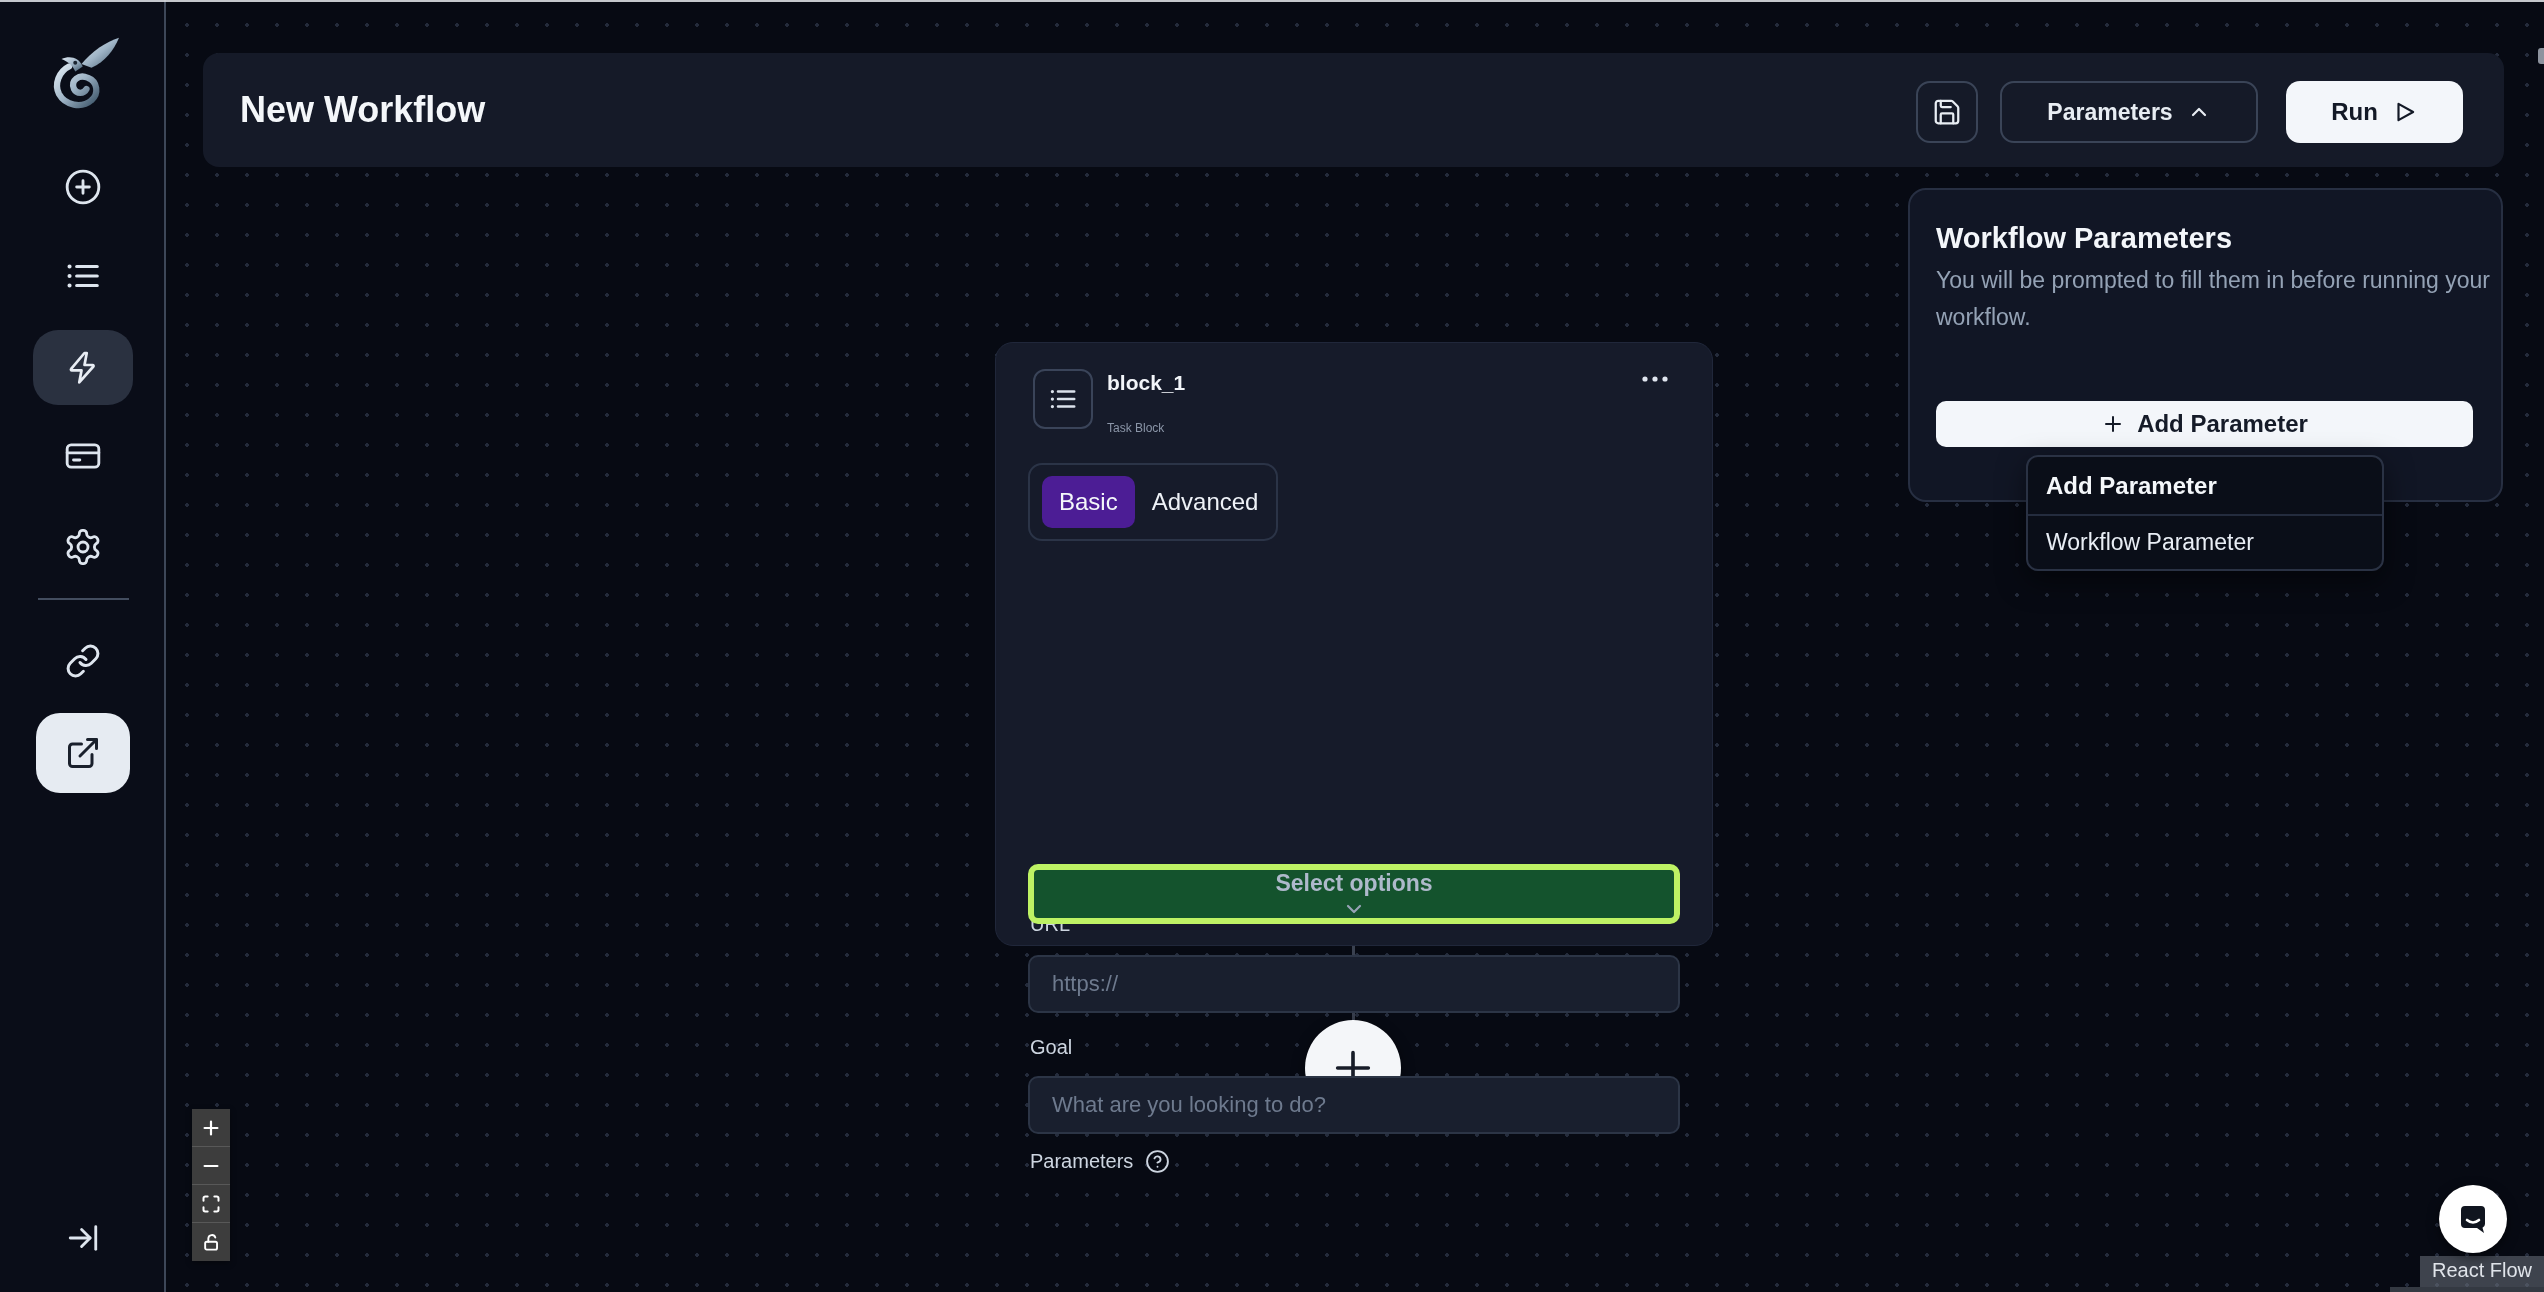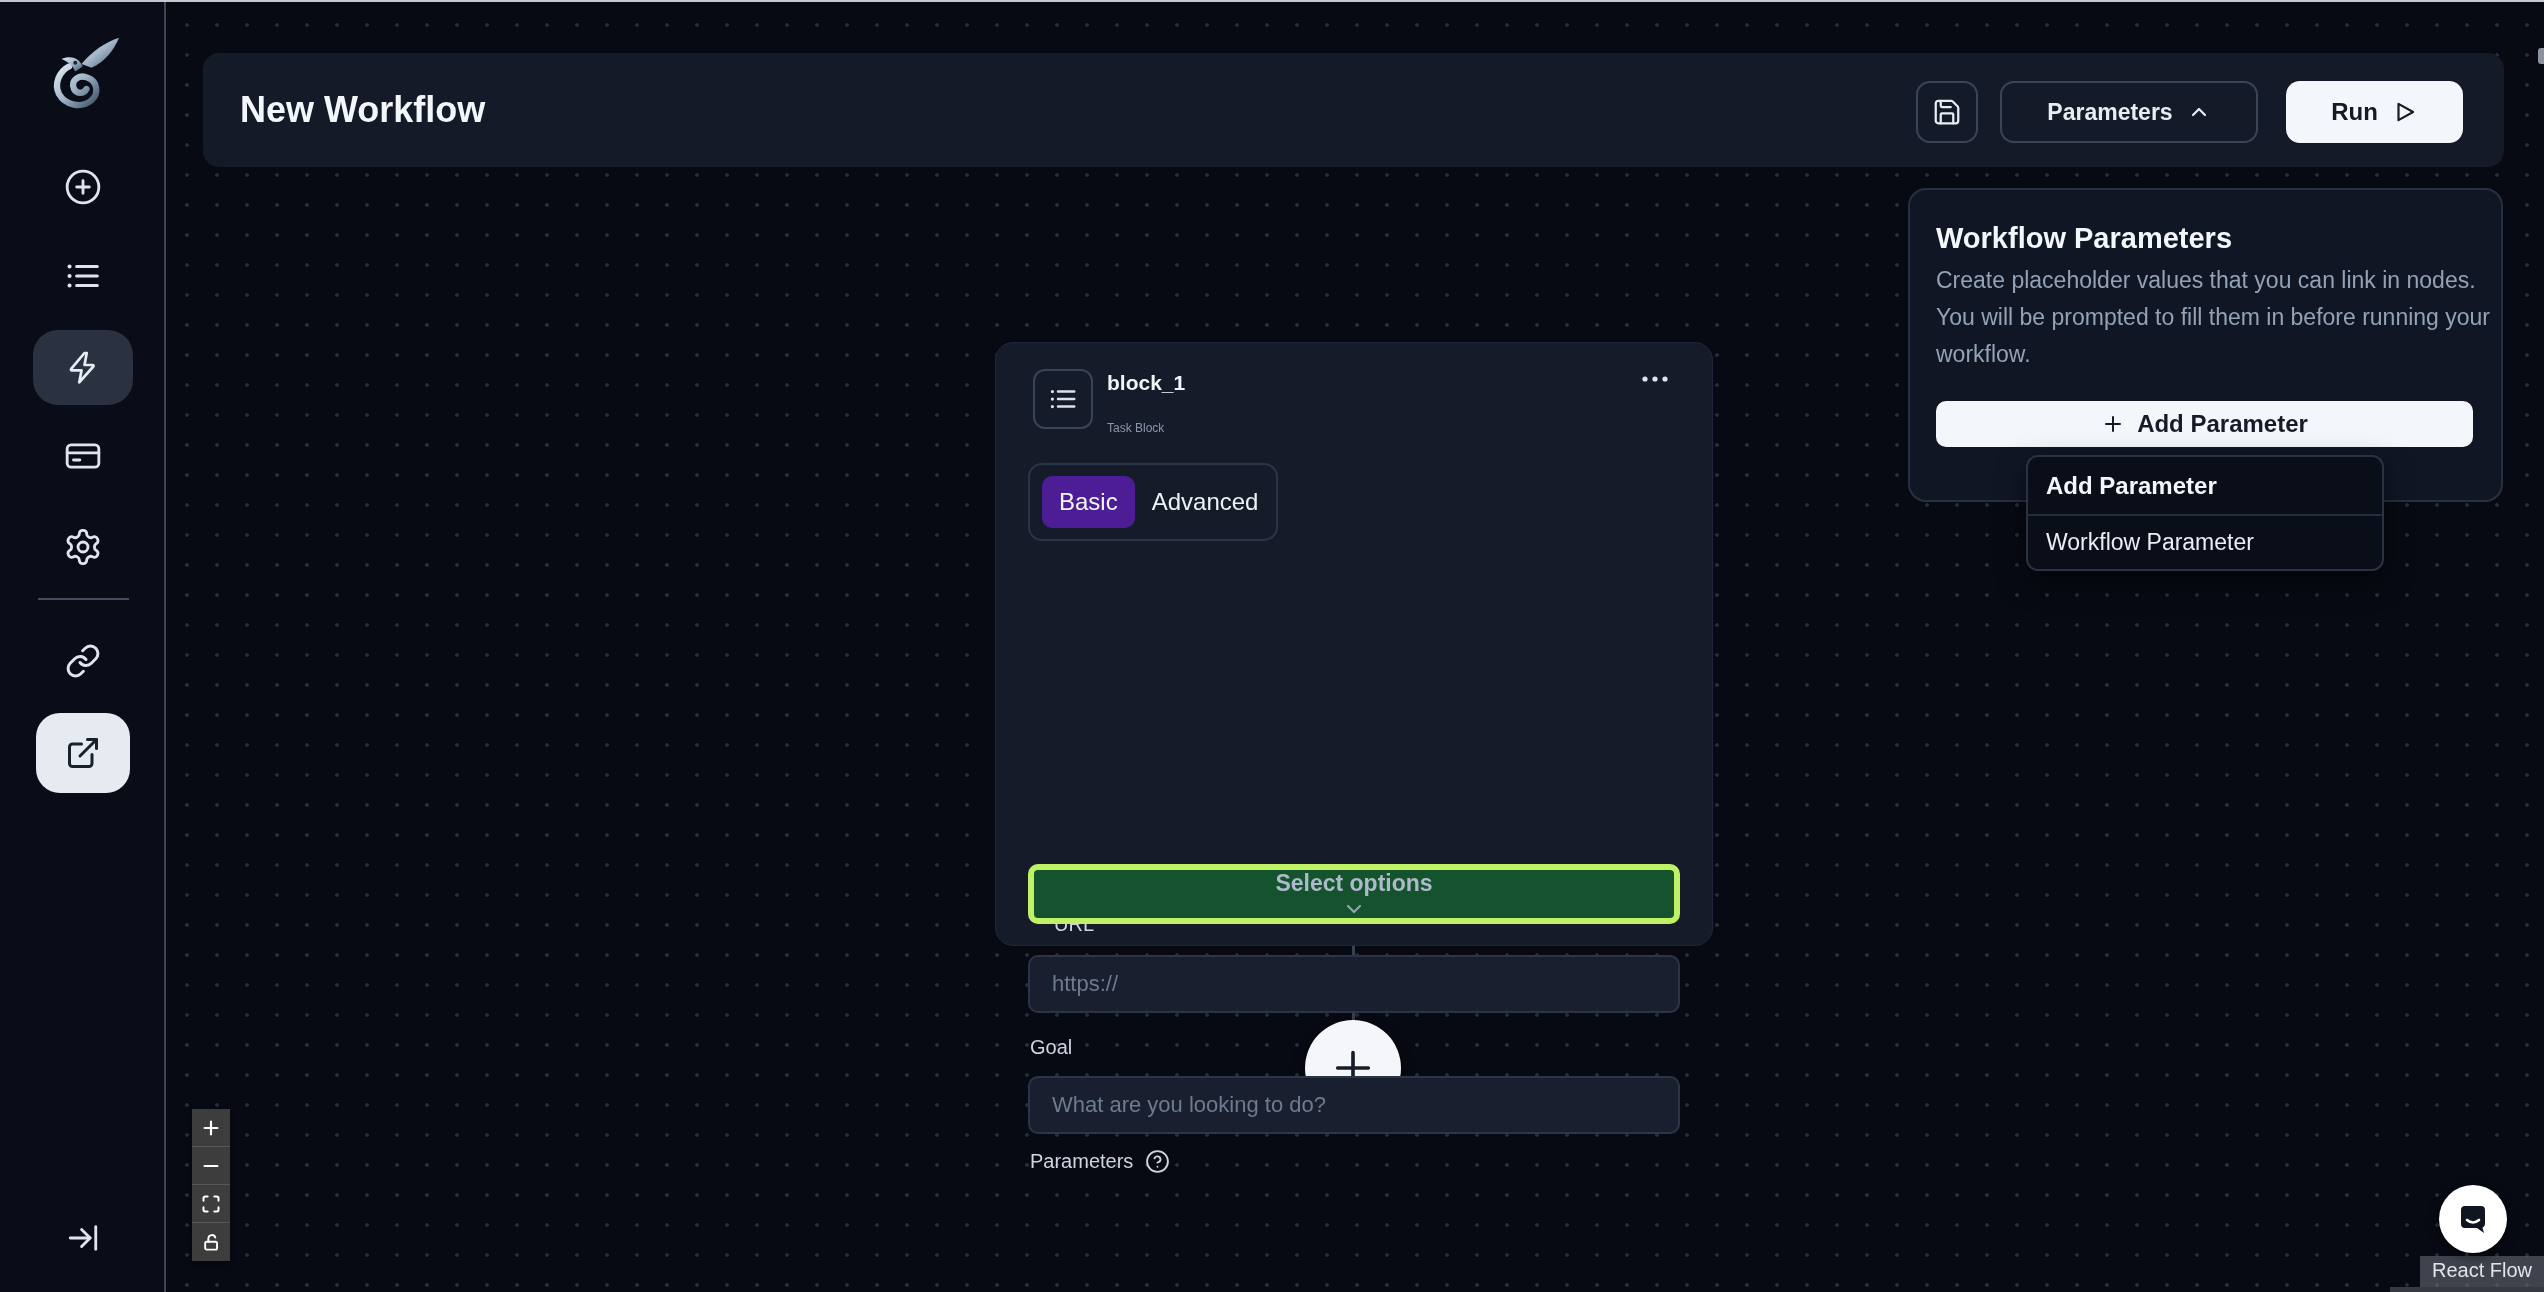--- a/index.html
+++ b/index.html
@@ -298,21 +298,21 @@
             <circle cx="27" cy="10" r="2.6"></circle>
           </svg>
       </span>
     </button>
 
     <div class="nc-tabs">
       <div class="tab active">Basic</div>
       <div class="tab">Advanced</div>
     </div>
 
-    <label class="field-label" style="left:34px; top:570px;margin-left:24px;">URL</label>
+    <label class="field-label" style="left:34px; top:570px;">URL</label>
     <input class="text-input" style="top: 612px;" type="text" placeholder="https://">
 
     <label class="field-label" style="left:34px; top:693px;">Goal</label>
     <input class="text-input" style="top: 733px;" type="text" placeholder="What are you looking to do?">
 
     <div class="field-label" style="left:34px; top:806px;">
       <span>Parameters</span>
       <span class="help">
         <svg width="25" height="25" viewBox="0 0 24 24" fill="none" stroke="currentColor" stroke-width="1.8" stroke-linecap="round">
             <circle cx="12" cy="12" r="10"></circle>
@@ -336,21 +336,20 @@
     <span>
       <svg width="46" height="46" viewBox="0 0 24 24" fill="none" stroke="currentColor" stroke-width="1.9" stroke-linecap="round">
           <path d="M12 4v16M4 12h16"></path>
         </svg>
     </span>
   </button>
 
   <aside class="params-panel">
     <h2 class="pp-title">Workflow Parameters</h2>
     <div class="pp-desc">
-      <span>Create placeholder values that you can link in nodes.</span>
       <span>You will be prompted to fill them in before running your</span>
       <span>workflow.</span>
     </div>
     <button class="pp-add">
       <span>
         <svg width="24" height="24" viewBox="0 0 24 24" fill="none" stroke="currentColor" stroke-width="2" stroke-linecap="round">
             <path d="M12 5v14M5 12h14"></path>
           </svg>
       </span>
       <span>Add Parameter</span>

